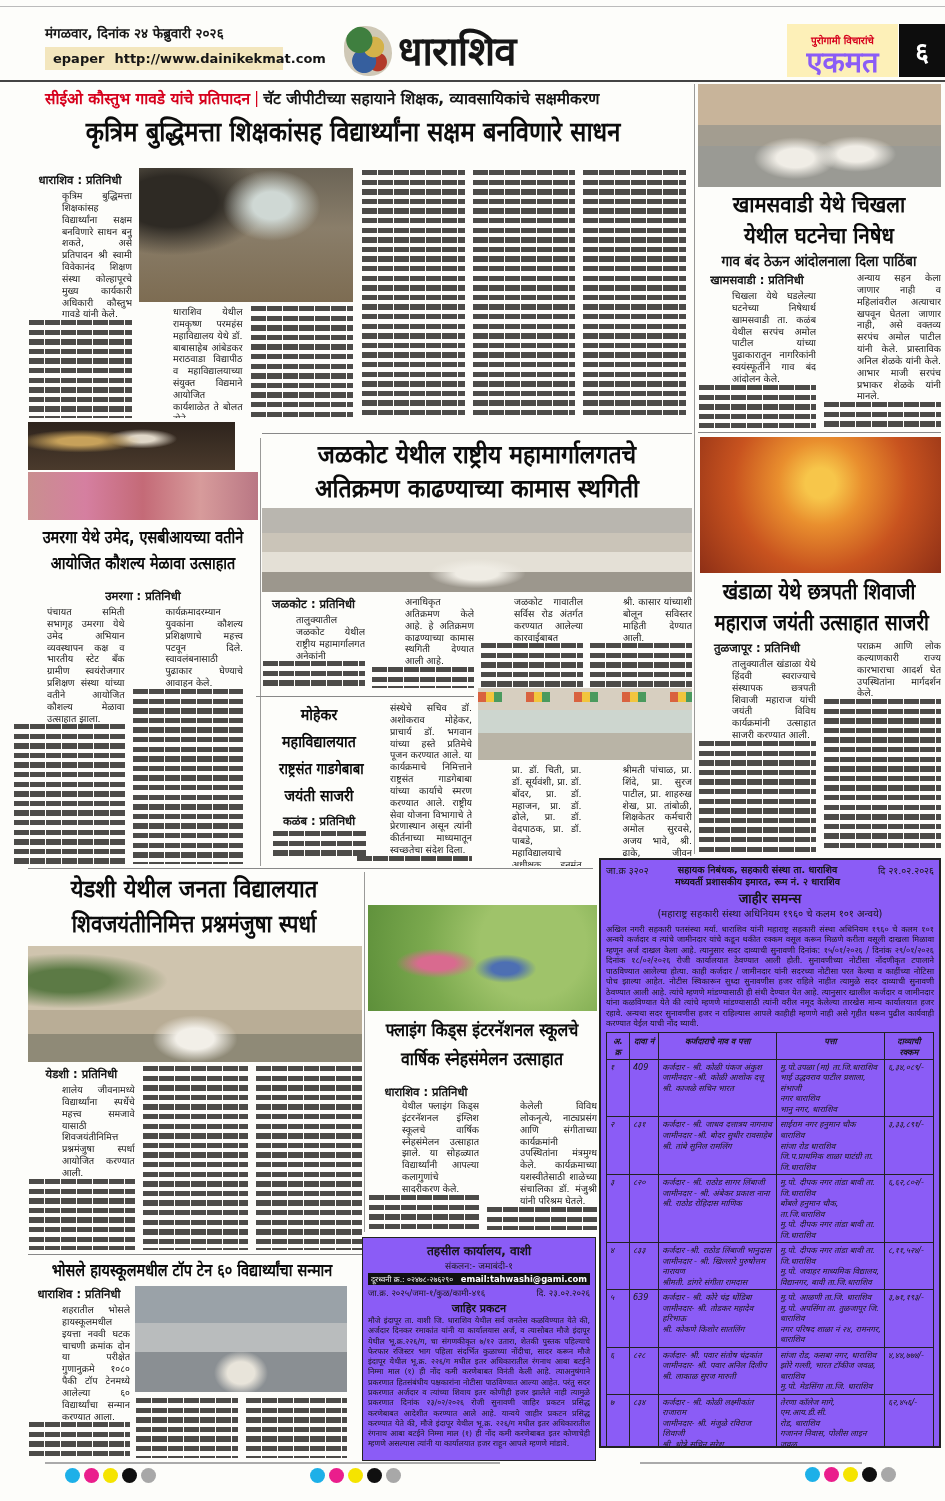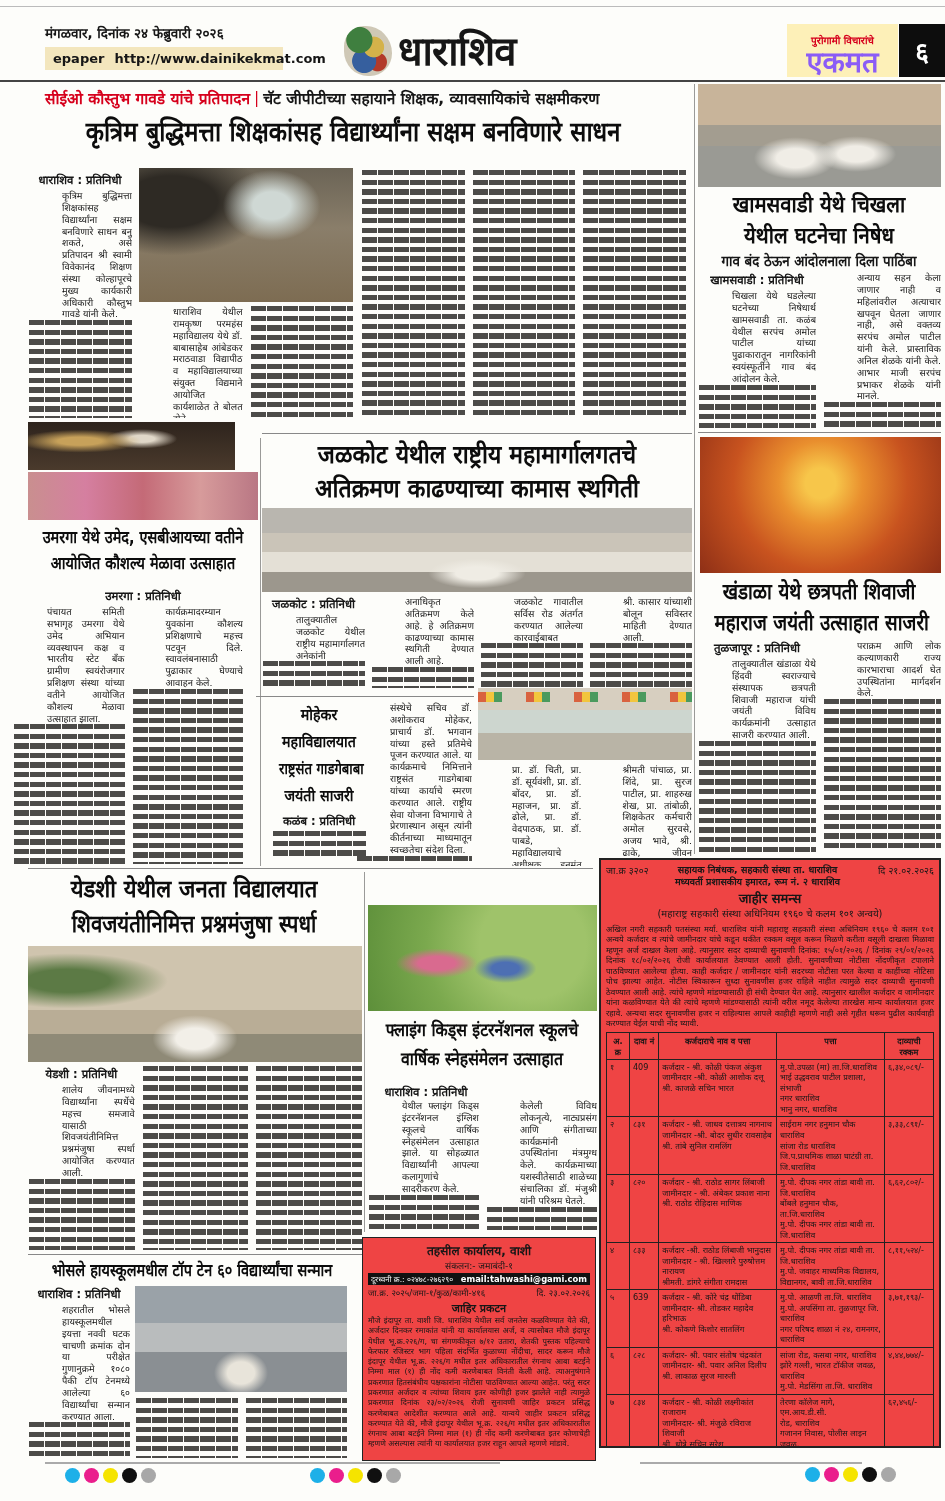--- a/index.html
+++ b/index.html
@@ -36,27 +36,27 @@
   .subhead{font-weight:700;text-align:center;}
   
   .cols{display:flex;gap:7px;}
   .col{flex:1;display:flex;flex-direction:column;overflow:hidden;}
   .lede{font-size:9.4px;line-height:1.26;text-align:justify;margin-left:34px;}
   .sim{flex:1;min-height:10px;opacity:.85;filter:blur(.35px);
     background:
       repeating-linear-gradient(90deg,rgba(253,253,250,1) 0 1.5px,rgba(253,253,250,0) 1.5px 16px),
       repeating-linear-gradient(180deg,#2e2c2a 0 5.4px,rgba(0,0,0,0) 5.4px 9.6px);}
   
-  .noticebox{border:2px solid #222;background:#ef4444;box-sizing:border-box;padding:4px 5px;overflow:hidden;}
+  .noticebox{border:2px solid #222;background:#8b5cf6;box-sizing:border-box;padding:4px 5px;overflow:hidden;}
   .sm-head{display:flex;font-size:9.5px;align-items:flex-start;}
   .sm-head .c{flex:1;text-align:center;font-weight:700;line-height:1.25;}
   .sm-title{text-align:center;font-weight:700;font-size:13px;margin-top:1px;}
   .sm-sub{text-align:center;font-weight:400;font-size:9.8px;}
   .sm-body{font-size:8.1px;line-height:1.3;text-align:justify;margin-top:4px;}
-  table.sm{border-collapse:collapse;width:100%;margin-top:3px;font-size:8.1px;}
+  table.sm{border-collapse:collapse;width:100%;margin-top:3px;font-size:8.1px;font-style:italic;}
   table.sm th,table.sm td{border:1px solid #222;padding:2px 3px;vertical-align:top;text-align:left;}
   table.sm th{font-weight:700;text-align:center;}
   table.sm td{white-space:pre-line;line-height:1.3;}
   td.c-center{text-align:center;}
   td.c-amt{white-space:nowrap;}
   .th-office{text-align:center;font-weight:700;font-size:12px;}
   .th-sec{text-align:center;font-size:9px;}
   .th-bar{background:#111;color:#fff;display:flex;justify-content:space-between;align-items:center;
           font-size:7.6px;padding:1px 3px;margin-top:1px;}
   .th-bar b{font-size:8.4px;}

